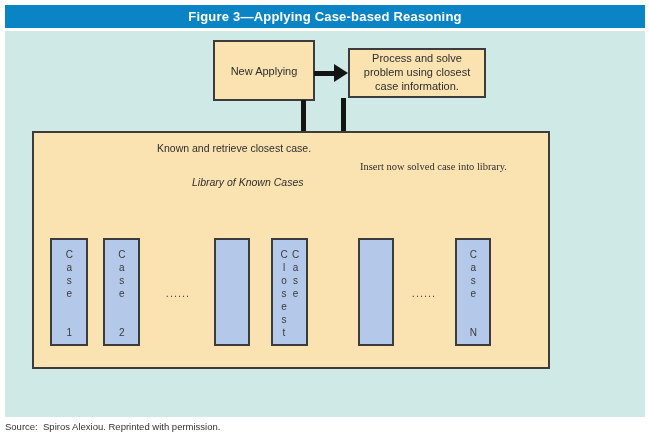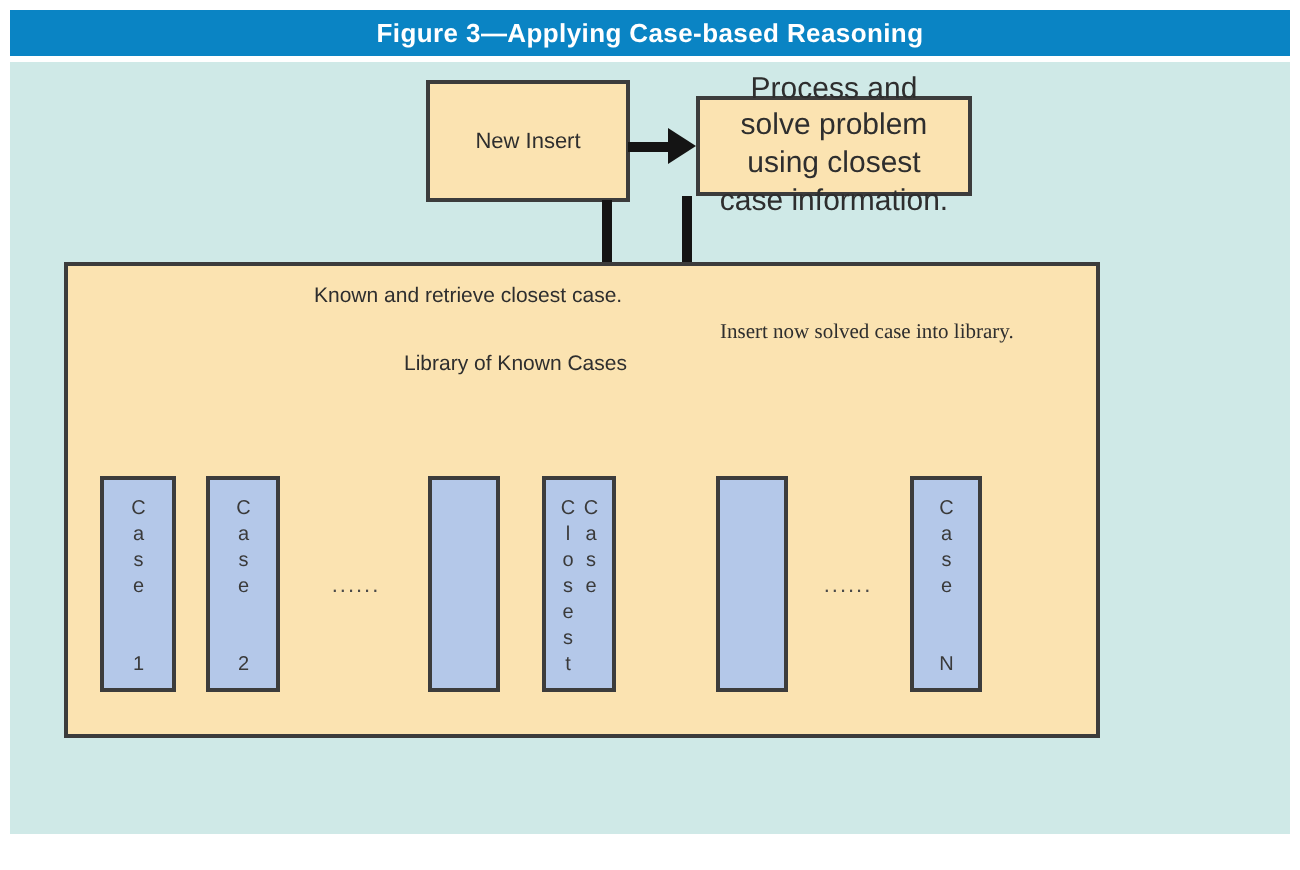--- a/index.html
+++ b/index.html
@@ -17,25 +17,25 @@
     background:#cfe9e7;
   }
   .box{
     position:absolute;background:#fbe3b1;border:2px solid #3c3c3c;
     box-sizing:border-box;color:#2e2e2e;
   }
   .new-problem{left:208px;top:9px;width:102px;height:61px;
     display:flex;align-items:center;justify-content:center;font-size:11px;}
   .process{left:343px;top:17px;width:138px;height:50px;
     display:flex;align-items:center;justify-content:center;text-align:center;
-    font-size:15px;line-height:1.25;padding:2px 8px;}
+    font-size:11px;line-height:1.25;padding:2px 8px;}
   .library{left:27px;top:100px;width:518px;height:238px;}
   .lbl{position:absolute;font-size:10.5px;color:#2e2e2e;white-space:nowrap;}
   .lbl-find{left:152px;top:111px;}
-  .lbl-library{left:197px;top:145px;}
+  .lbl-library{left:187px;top:145px;font-style:italic;}
   .lbl-insert{left:355px;top:130px;font-family:Liberation Serif, serif;}
   .aline{position:absolute;background:#141414;}
   .ahead-right{position:absolute;width:0;height:0;
     border-top:9px solid transparent;border-bottom:9px solid transparent;
     border-left:14px solid #141414;}
   .ahead-down{position:absolute;width:0;height:0;
     border-left:9px solid transparent;border-right:9px solid transparent;
     border-top:14px solid #141414;}
   .case-rect{
     position:absolute;top:207px;height:108px;box-sizing:border-box;
@@ -56,21 +56,21 @@
 
 <div class="stage">
 
   <div class="titlebar">
     <span>Figure 3—Applying Case-based Reasoning</span>
   </div>
 
   <div class="canvas">
 
     <div class="box new-problem">
-      <span>New Insert</span>
+      <span>New Applying</span>
     </div>
 
     <div class="box process">
       <span>Process and solve problem using closest case information.</span>
     </div>
 
     <div class="aline" style="left:309px;top:40px;width:22px;height:5px;"></div>
     <div class="ahead-right" style="left:329px;top:33px;"></div>
 
     <div class="aline" style="left:296px;top:69px;width:5px;height:124px;"></div>
@@ -98,14 +98,15 @@
 Case</span>
     </div>
     <div class="case-rect" style="left:353px;width:36px;"></div>
     <div class="dots" style="left:399px;">......</div>
     <div class="case-rect" style="left:450px;width:36px;">
       <span class="vtext">Case  N</span>
     </div>
 
   </div>
 
+  <div class="source">Source:  Spiros Alexiou. Reprinted with permission.</div>
 
 </div>
 
 </body></html>

